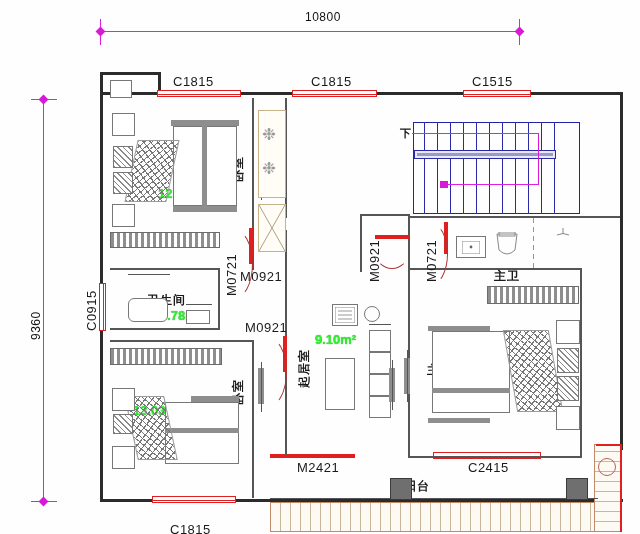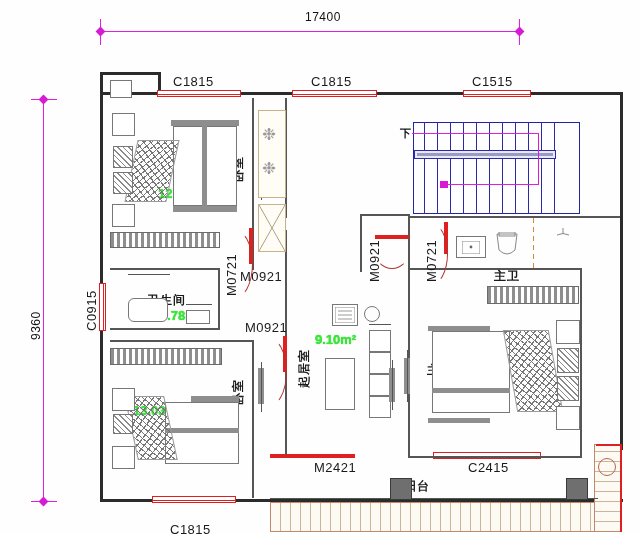--- a/index.html
+++ b/index.html
@@ -69,21 +69,21 @@
 </head>
 <body>
 
 <div id="plan">
 
   <div class="dimline" style="left:100px;top:31px;width:420px;height:1px;"></div>
   <div class="tick" style="left:100px;top:19px;width:1px;height:26px;"></div>
   <div class="tick" style="left:519px;top:19px;width:1px;height:26px;"></div>
   <div class="mag" style="left:97px;top:28px;width:7px;height:7px;transform:rotate(45deg);"></div>
   <div class="mag" style="left:516px;top:28px;width:7px;height:7px;transform:rotate(45deg);"></div>
-  <div class="lbl dim" style="left:305px;top:10px;">17400</div>
+  <div class="lbl dim" style="left:305px;top:10px;">10800</div>
 
   <div class="dimline" style="left:43px;top:99px;width:1px;height:403px;"></div>
   <div class="tick" style="left:31px;top:99px;width:26px;height:1px;"></div>
   <div class="tick" style="left:31px;top:501px;width:26px;height:1px;"></div>
   <div class="mag" style="left:40px;top:96px;width:7px;height:7px;transform:rotate(45deg);"></div>
   <div class="mag" style="left:40px;top:498px;width:7px;height:7px;transform:rotate(45deg);"></div>
   <div class="lbl dimv" style="left:29px;top:340px;transform:rotate(-90deg);">9360</div>
 
   <div class="wall" style="left:100px;top:72px;width:61px;height:3px;"></div>
   <div class="wall" style="left:100px;top:72px;width:3px;height:22px;"></div>
@@ -104,21 +104,21 @@
   <div class="win" style="left:463px;top:90px;width:68px;height:7px;"></div>
   <div class="lbl code" style="left:472px;top:74px;">C1515</div>
 
   <div class="winv" style="left:99px;top:283px;width:7px;height:48px;"></div>
   <div class="lbl codev" style="left:84px;top:331px;transform:rotate(-90deg);">C0915</div>
 
   <div class="win" style="left:152px;top:496px;width:84px;height:7px;"></div>
   <div class="lbl code" style="left:170px;top:522px;">C1815</div>
 
   <div class="doorred" style="left:270px;top:454px;width:85px;height:4px;"></div>
-  <div class="lbl code" style="left:314px;top:460px;">M2421</div>
+  <div class="lbl code" style="left:297px;top:460px;">M2421</div>
 
   <div class="win" style="left:433px;top:452px;width:108px;height:7px;"></div>
   <div class="lbl code" style="left:468px;top:460px;">C2415</div>
 
   <div class="thin" style="left:110px;top:268px;width:110px;height:2px;"></div>
 
   <div class="thin" style="left:252px;top:98px;width:2px;height:172px;"></div>
 
   <div class="thin" style="left:285px;top:98px;width:2px;height:120px;"></div>
   <div class="thin" style="left:285px;top:230px;width:2px;height:225px;"></div>

